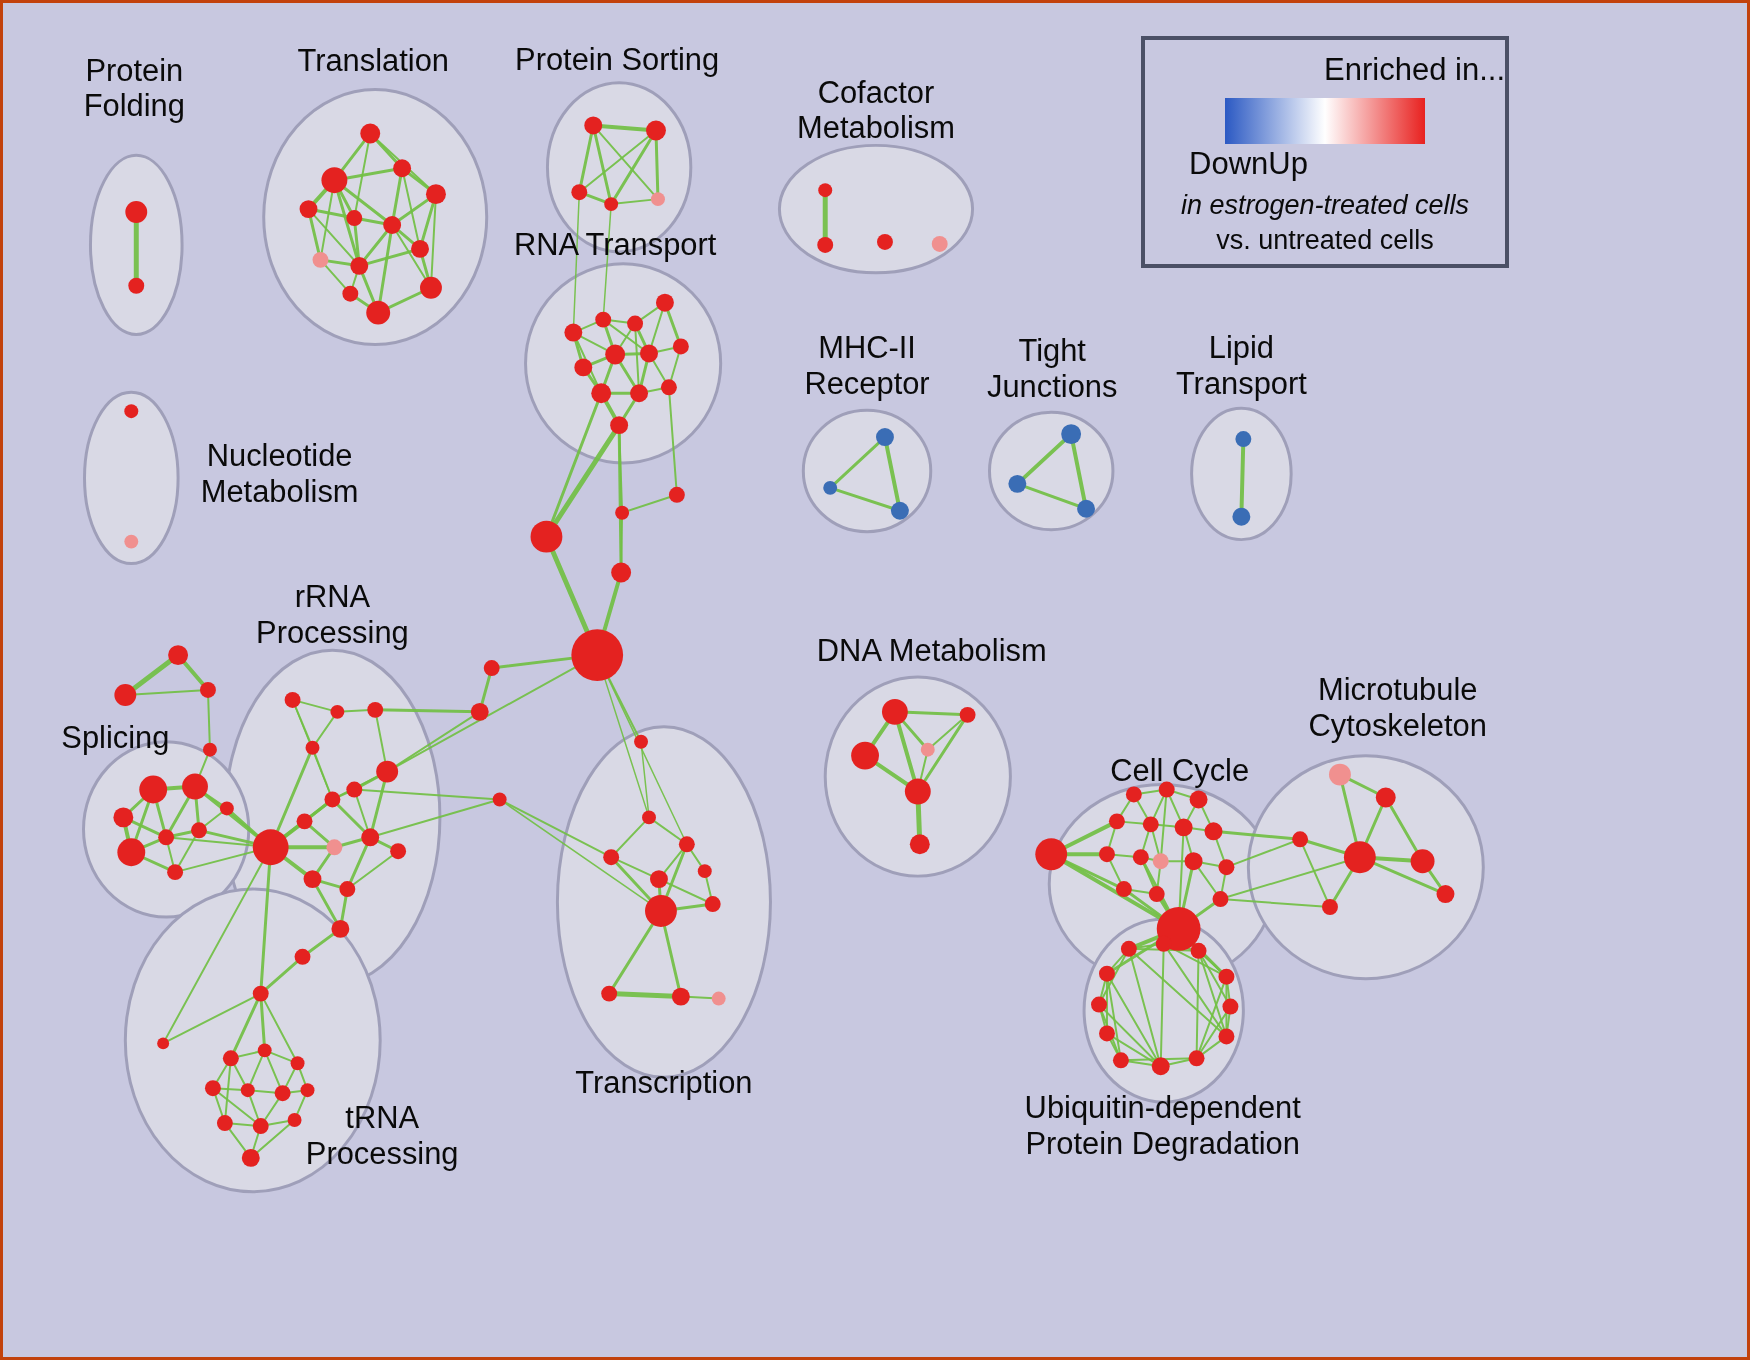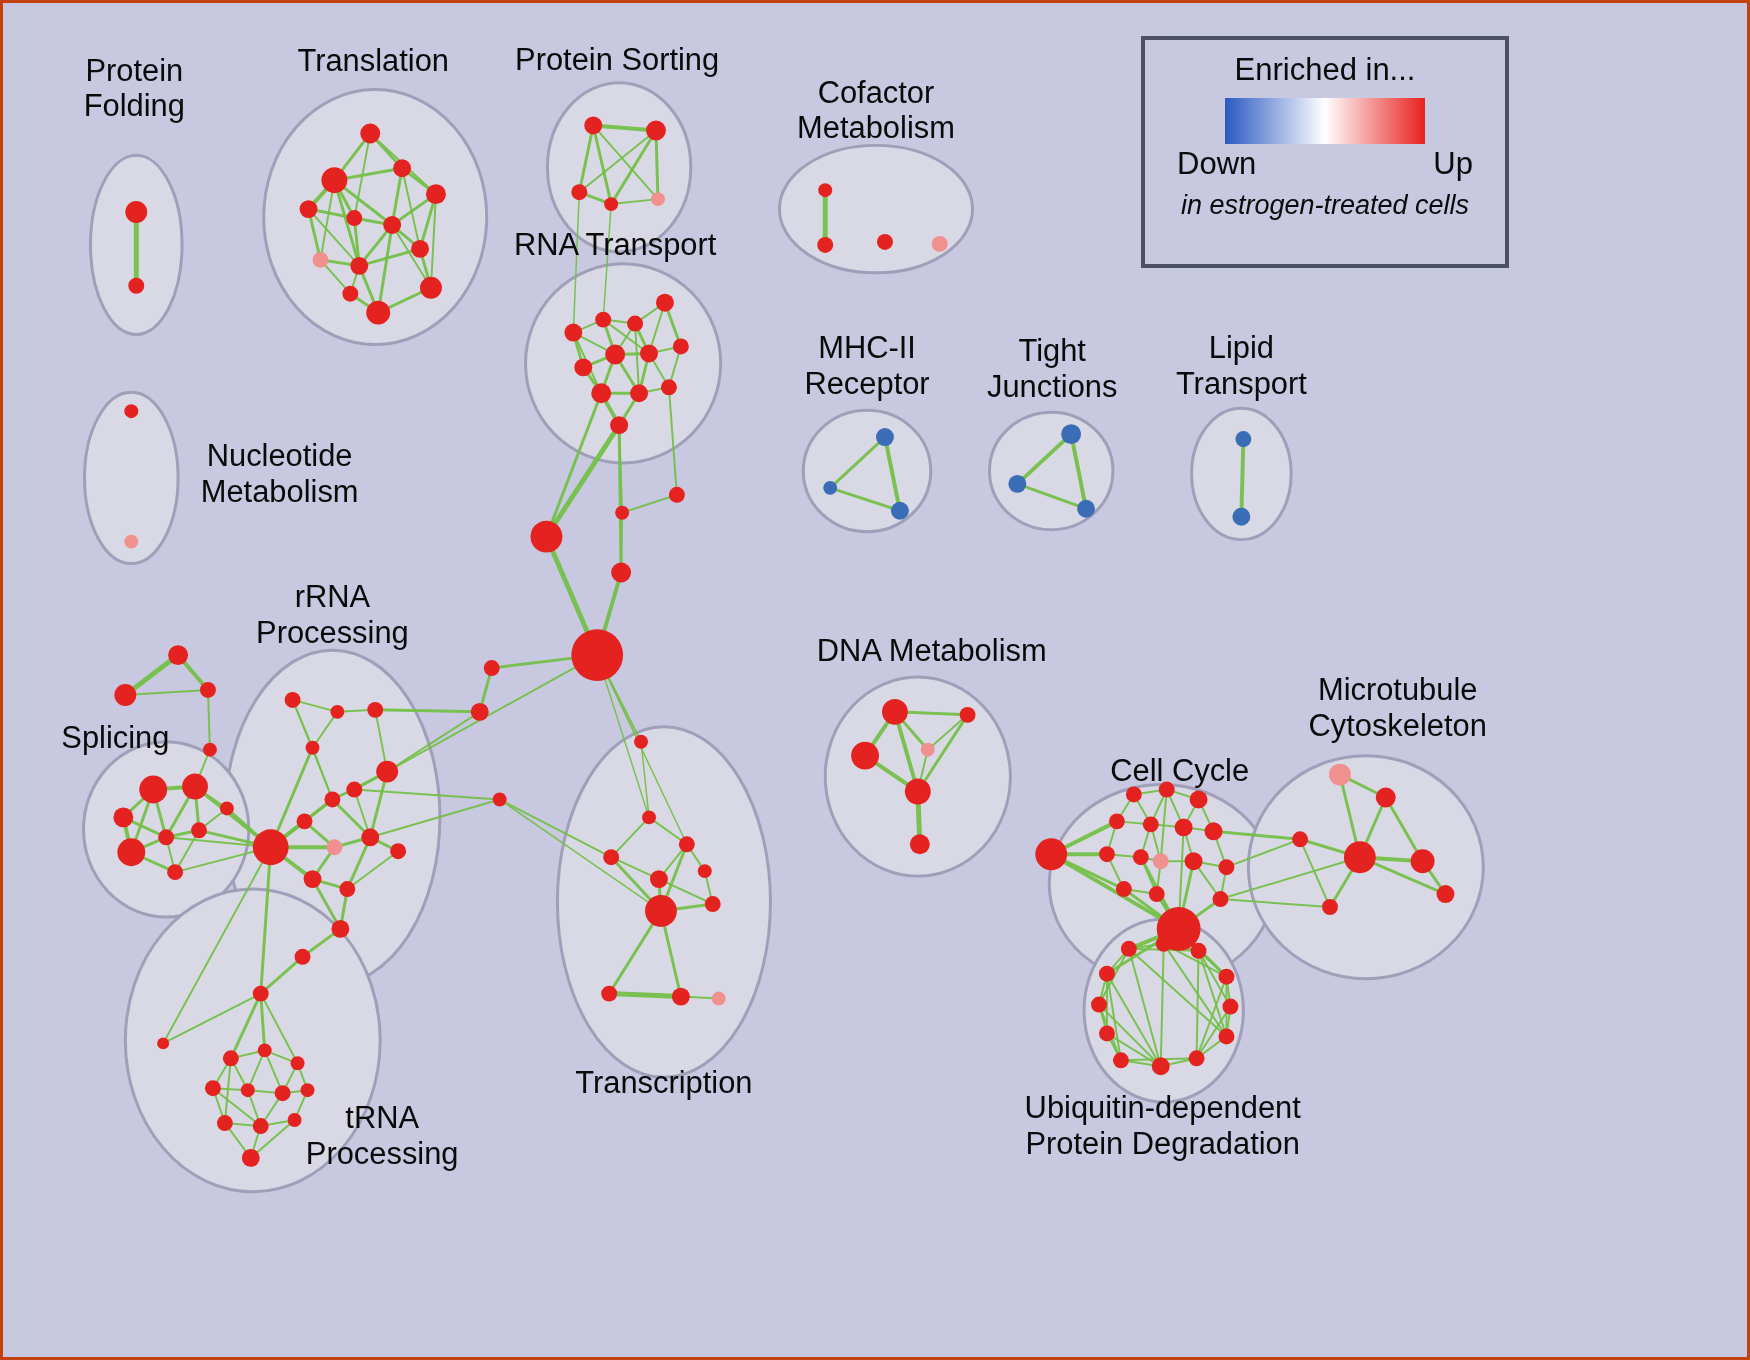--- a/index.html
+++ b/index.html
@@ -12,23 +12,23 @@
     overflow:hidden;
     font-family:"Liberation Sans", sans-serif;
   }
   #network-svg{position:absolute;left:0;top:0;width:100%;height:100%;}
   .cluster-label{font-family:"Liberation Sans",sans-serif;font-size:31px;fill:#0a0a0a;}
   .legend{
     position:absolute;left:1138px;top:33px;width:368px;height:232px;
     border:4px solid #4b5066;box-sizing:border-box;text-align:center;
     color:#0a0a0a;z-index:5;
   }
-  .legend-title{font-size:31px;margin-top:12px;}
+  .legend-title{font-size:31px;margin-top:12px;text-align:right;}
   .legend-bar{width:200px;height:46px;margin:10px auto 0;}
-  .legend-updown{display:flex;justify-content:space-between;padding:0 32px;font-size:31px;margin-top:2px;}
+  .legend-updown{display:flex;padding:0 44px;font-size:31px;margin-top:2px;}
   .legend-caption{font-size:27px;line-height:1.3;}
   .legend-caption.first{margin-top:6px;font-style:italic;}
 </style>
 </head>
 <body>
 
 <div class="stage">
   <svg id="network-svg" viewBox="0 0 1750 1360">
       <g>
         <ellipse cx="133" cy="243" rx="46" ry="90" fill="#d9d9e5" stroke="#9f9fb9" stroke-width="3"></ellipse>
@@ -519,14 +519,15 @@
     </svg>
 
   <div class="legend">
     <div class="legend-title">Enriched in...</div>
     <div class="legend-bar" style="background: linear-gradient(to right, rgb(43, 89, 195), rgb(255, 255, 255) 50%, rgb(232, 33, 31));"></div>
     <div class="legend-updown">
       <span>Down</span>
       <span>Up</span>
     </div>
     <div class="legend-caption first">in estrogen-treated cells</div>
+    <div class="legend-caption">vs. untreated cells</div>
   </div>
 </div>
 
 </body></html>

